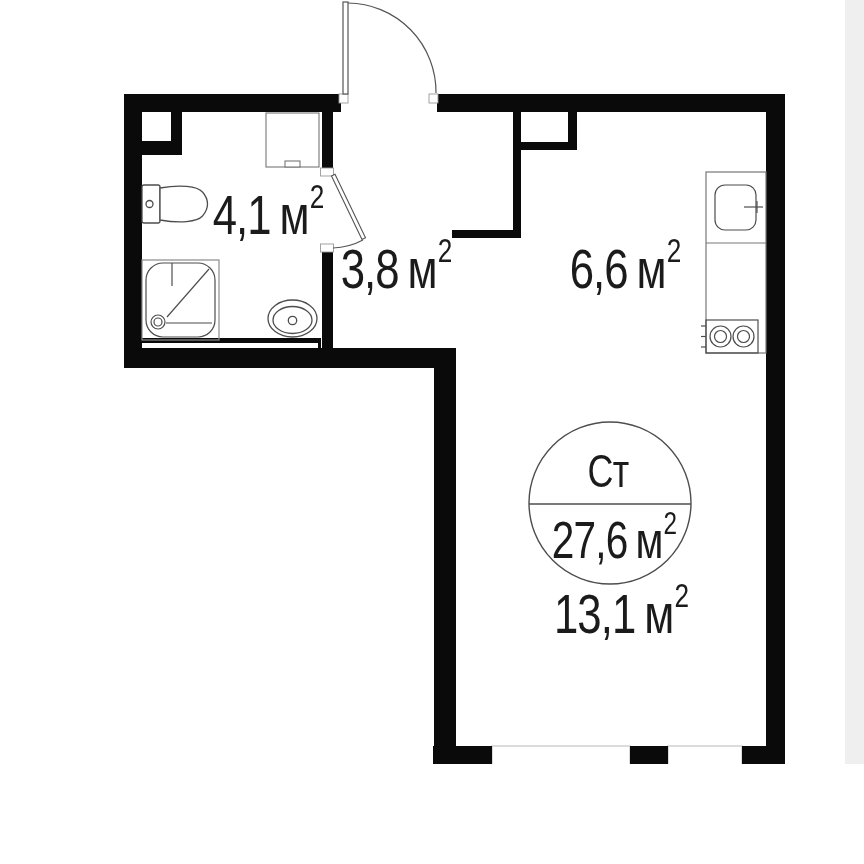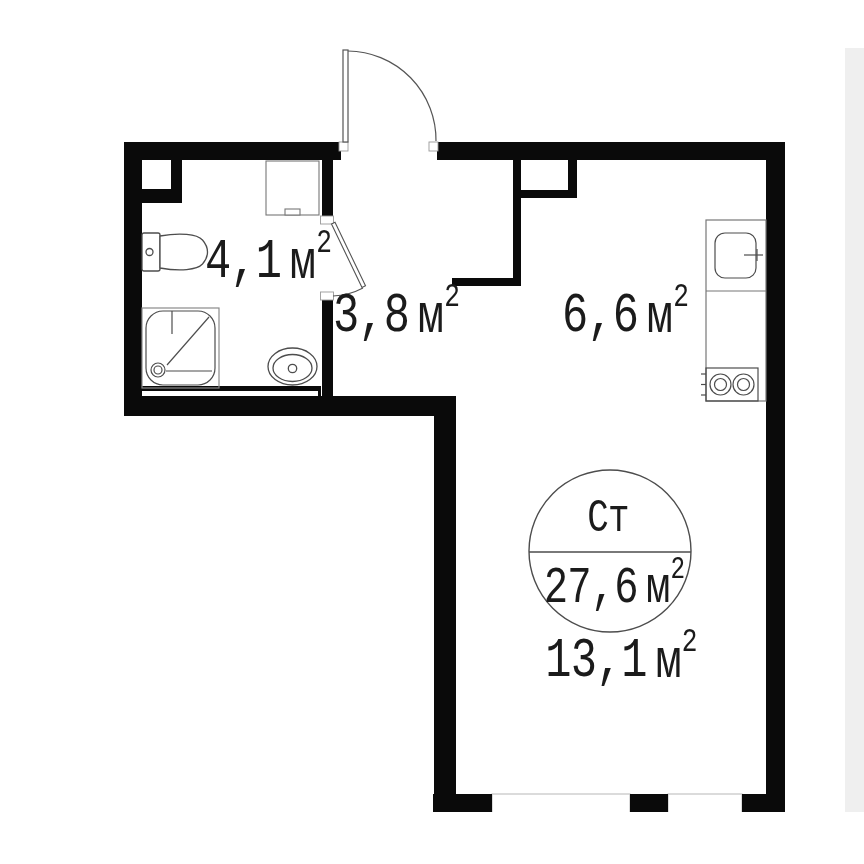--- a/index.html
+++ b/index.html
@@ -1,22 +1,21 @@
 <!DOCTYPE html>
 <html><head>
 <meta charset="utf-8">
 <style>
   html,body{margin:0;padding:0;background:#ffffff;}
   .canvas{
     position:relative;
     width:864px;height:764px;
     background:#ffffff;
     overflow:hidden;
-    font-family:Liberation Mono, monospace;
-    margin-top:48px;
+    font-family:Liberation Sans, sans-serif;
   }
   .plan-svg{position:absolute;left:0;top:0;width:864px;height:864px;}
   .label{
     position:absolute;
     white-space:nowrap;
     color:#1b1b1b;
     font-weight:500;
     letter-spacing:-0.02em;
     transform:translate(-50%,-50%) scaleX(0.78);
   }

